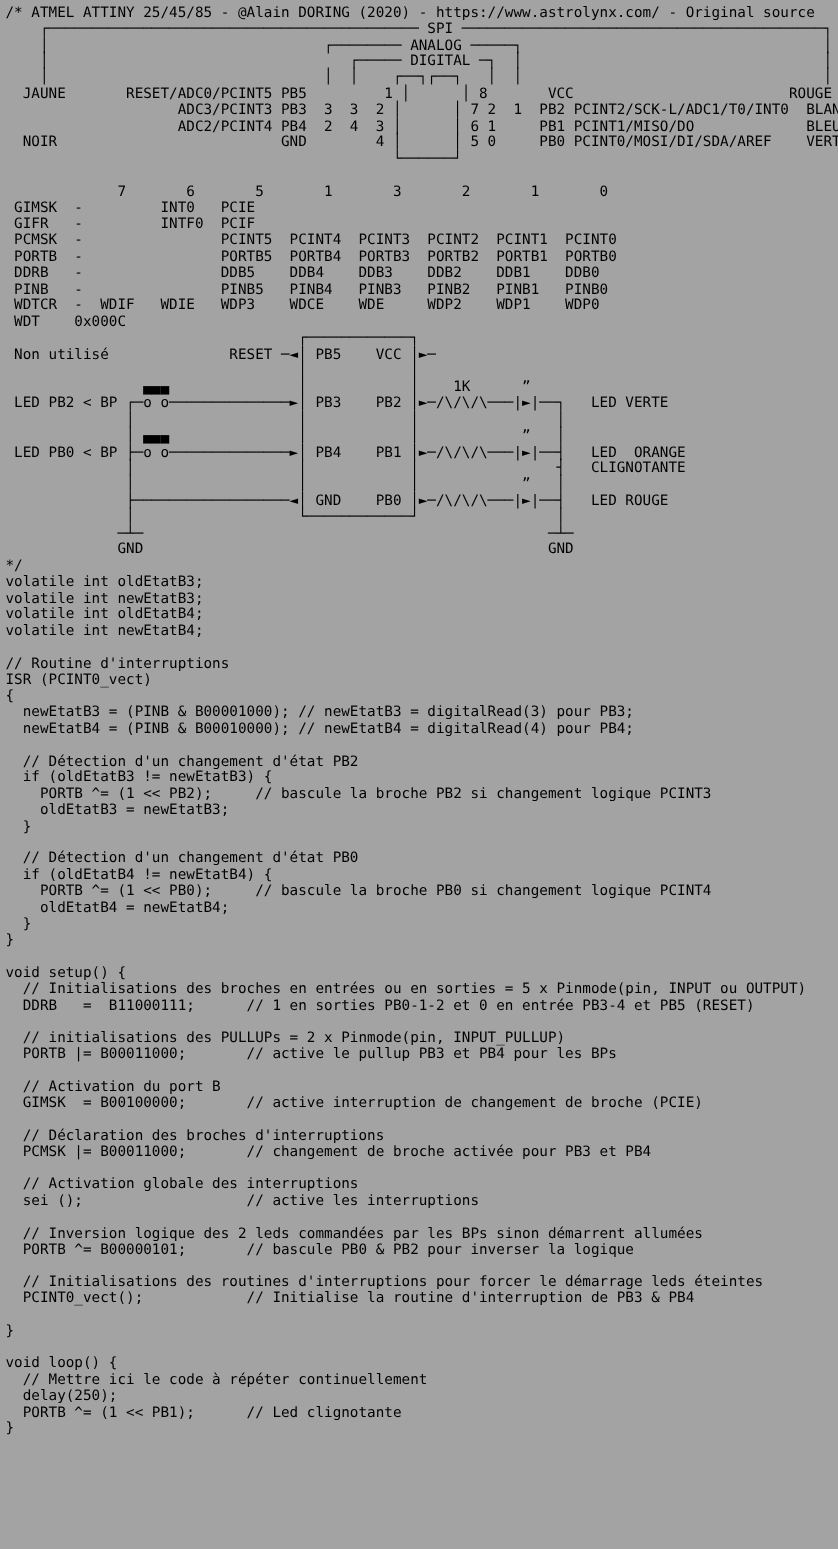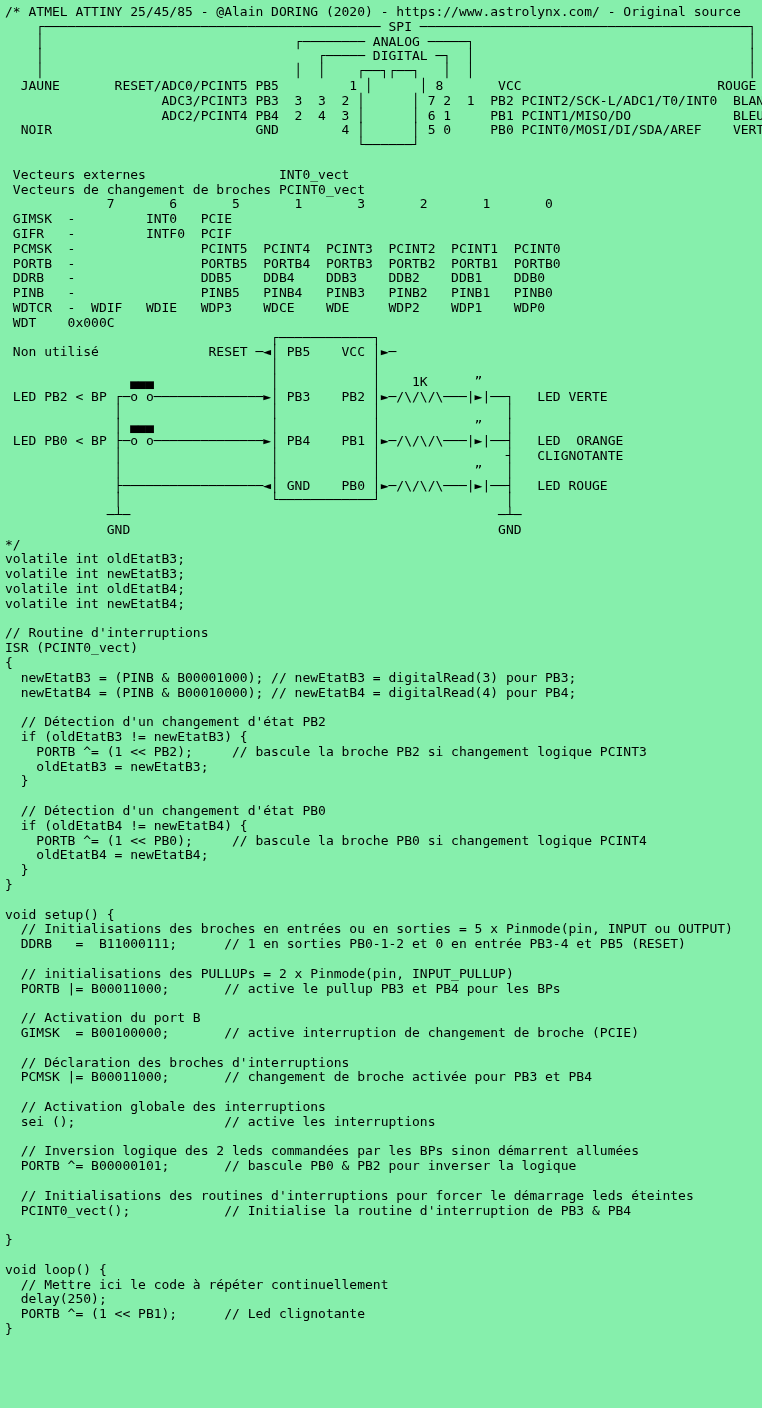--- a/index.html
+++ b/index.html
@@ -3,21 +3,21 @@
 <meta charset="utf-8">
 <style>
   html, body {
     margin: 0;
     padding: 0;
     background: #ffffff;
   }
   .page {
     width: 762px;
     height: 1408px;
-    background: #86efac;
+    background: #a3a3a3;
     color: #000000;
     overflow: hidden;
     box-sizing: border-box;
     padding: 5px 0 0 5px;
   }
   .page pre {
     margin: 0;
     padding: 0;
     font-family: "DejaVu Sans Mono", "Liberation Mono", monospace;
     font-size: 13px;
@@ -34,23 +34,20 @@
   <pre>    ┌─────────────────────────────────────────── SPI ──────────────────────────────────────────┐
     │                                ┌──────── ANALOG ─────┐                                   │
     │                                   ┌───── DIGITAL ─┐  │                                   │
     │                                │  │    ┌──┐┌──┐   │  │                                   │
   JAUNE       RESET/ADC0/PCINT5 PB5         1 │      │ 8       VCC                         ROUGE
                     ADC3/PCINT3 PB3  3  3  2 │      │ 7 2  1  PB2 PCINT2/SCK-L/ADC1/T0/INT0  BLANC
                     ADC2/PCINT4 PB4  2  4  3 │      │ 6 1     PB1 PCINT1/MISO/DO             BLEU
   NOIR                          GND        4 │      │ 5 0     PB0 PCINT0/MOSI/DI/SDA/AREF    VERT
                                              └──────┘
 
-</pre>
-  <pre> Vecteurs externes                 INT0_vect
- Vecteurs de changement de broches PCINT0_vect
 </pre>
   <pre>             7       6       5       1       3       2       1       0
  GIMSK  -         INT0   PCIE
  GIFR   -         INTF0  PCIF
  PCMSK  -                PCINT5  PCINT4  PCINT3  PCINT2  PCINT1  PCINT0
  PORTB  -                PORTB5  PORTB4  PORTB3  PORTB2  PORTB1  PORTB0
  DDRB   -                DDB5    DDB4    DDB3    DDB2    DDB1    DDB0
  PINB   -                PINB5   PINB4   PINB3   PINB2   PINB1   PINB0
  WDTCR  -  WDIF   WDIE   WDP3    WDCE    WDE     WDP2    WDP1    WDP0
  WDT    0x000C

